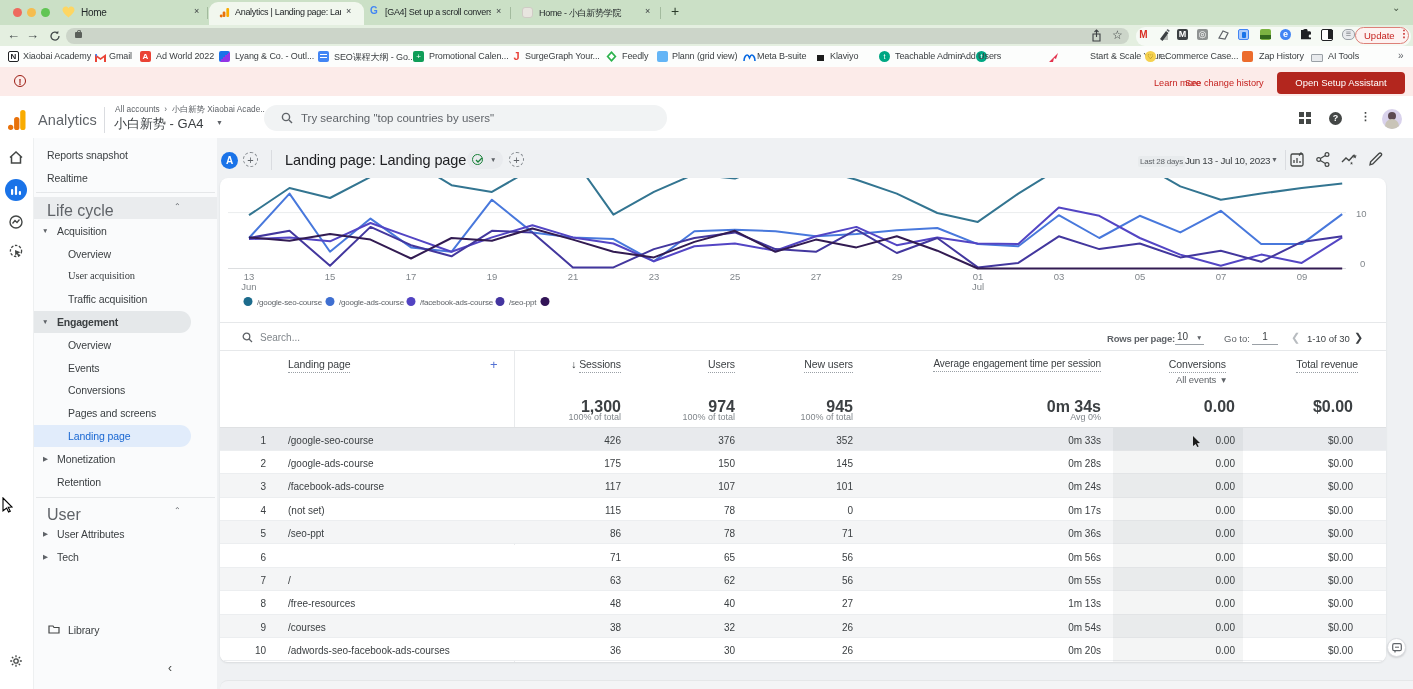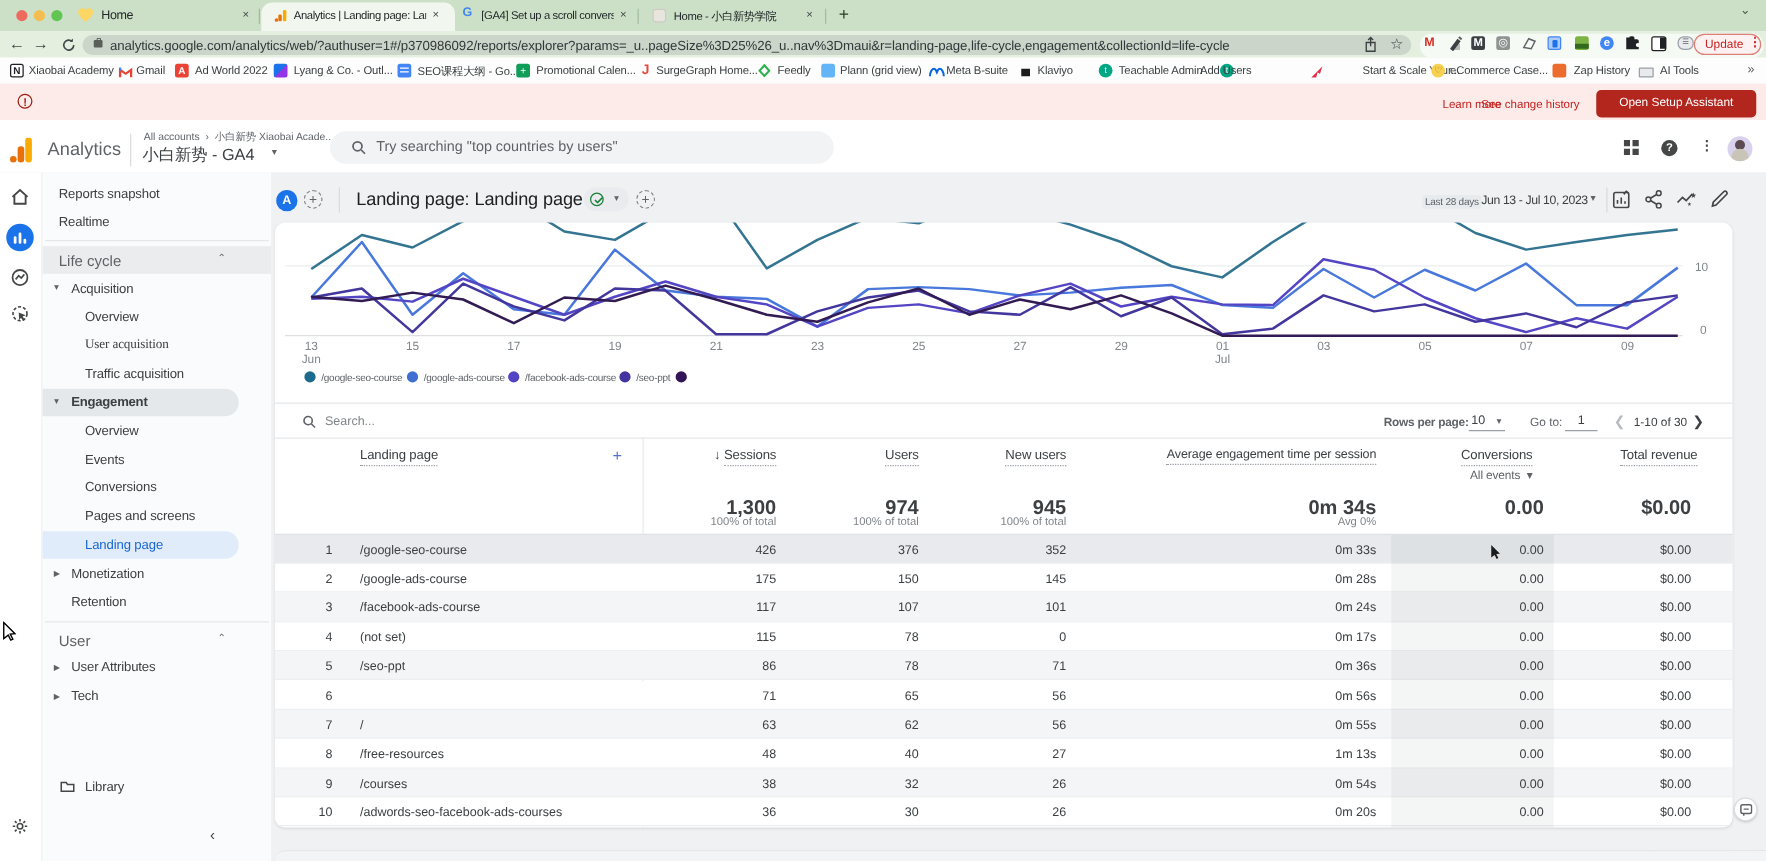--- a/index.html
+++ b/index.html
@@ -19,21 +19,21 @@
 .ext{position:absolute;top:29px;width:11px;height:11px;border-radius:2px;font-size:9px;line-height:11px;text-align:center;}
 #updatepill{position:absolute;left:1355px;top:27px;width:54px;height:17px;border:1px solid #dd8078;border-radius:9px;background:#fdf2f1;color:#c5221f;font-size:9.5px;text-align:left;padding-left:8px;line-height:16px;}
 #bookbar{position:absolute;left:0;top:46px;width:1413px;height:21px;background:#fcfdfc;}
 .bm{position:absolute;top:51px;height:12px;font-size:9px;color:#3c4043;white-space:nowrap;letter-spacing:-0.1px;}
 .bi{position:absolute;top:51px;width:11px;height:11px;border-radius:2px;font-size:8px;line-height:11px;text-align:center;color:#fff;}
 #banner{position:absolute;left:0;top:67px;width:1413px;height:29px;background:#fcebe9;}
 #gahead{position:absolute;left:0;top:96px;width:1413px;height:42px;background:#fff;}
 #rail{position:absolute;left:0;top:138px;width:34px;height:551px;background:#fff;border-right:1px solid #eef0f1;}
 #nav{position:absolute;left:34px;top:138px;width:183px;height:551px;background:#fafbfc;}
 .nitem{position:absolute;font-size:10.5px;color:#3c4043;white-space:nowrap;letter-spacing:-0.1px;}
-.nhead{position:absolute;font-size:12px;color:#5f6368;text-align:center;}
+.nhead{position:absolute;font-size:16px;color:#5f6368;text-align:center;}
 .nexp{position:absolute;font-size:8px;color:#5f6368;}
 #content{position:absolute;left:217px;top:138px;width:1196px;height:551px;background:#eff1f3;}
 #card{position:absolute;left:220px;top:178px;width:1166px;height:484px;background:#fff;border-radius:8px;box-shadow:0 1px 2px rgba(60,64,67,.12);}
 .hrline{position:absolute;left:0;width:1166px;height:1px;background:#e6e8ea;}
 .axl{font-size:9.5px;fill:#80868b;}
 .leg{font-size:8px;fill:#5f6368;letter-spacing:-0.2px;}
 .thead{position:absolute;font-size:10.5px;color:#3c4043;white-space:nowrap;letter-spacing:-0.1px;}
 .du{border-bottom:1px dotted #9aa0a6;padding-bottom:2px;}
 .trow{position:absolute;left:0;width:1166px;height:23.4px;border-bottom:1px solid #eceef0;}
 .rowW{background:#fff;}
@@ -80,21 +80,20 @@
 <div id="toolbar"></div>
 <span class="navarrow" style="left:7px;">←</span>
 <span class="navarrow" style="left:26px;">→</span>
 <svg class="abs" style="left:49px;top:30px;" width="12" height="12" viewBox="0 0 12 12">
       <path d="M10 6a4 4 0 1 1-1.2-2.8" fill="none" stroke="#42494a" stroke-width="1.3"></path>
       <path d="M9.3 0.8v2.6H6.7z" fill="#42494a"></path>
     </svg>
 <div id="urlpill"></div>
 <span style="position:absolute;left:75px;top:32px;width:7px;height:6px;background:#5a5f5a;border-radius:1px;"></span>
 <span style="position:absolute;left:76.5px;top:29.5px;width:4px;height:4px;border:1.2px solid #5a5f5a;border-radius:2px 2px 0 0;border-bottom:none;"></span>
-<div id="urltext">analytics.google.com/analytics/web/?authuser=1#/p370986092/reports/explorer?params=_u..pageSize%3D25%26_u..nav%3Dmaui&amp;r=landing-page,life-cycle,engagement&amp;collectionId=life-cycle</div>
 <svg class="abs" style="left:1091px;top:29px;" width="11" height="13" viewBox="0 0 11 13">
       <path d="M2 5h7v7H2z" fill="none" stroke="#3c4043" stroke-width="1.1"></path>
       <path d="M5.5 8V1M3.5 3l2-2 2 2" fill="none" stroke="#3c4043" stroke-width="1.1"></path>
     </svg>
 <span style="position:absolute;left:1112px;top:28px;font-size:12px;color:#3c4043;">☆</span>
 <div id="extbar"></div>
 <span class="ext" style="left:1138px;color:#d93025;font-weight:bold;font-size:10px;">M</span>
 <svg class="abs" style="left:1158px;top:28px;" width="13" height="13" viewBox="0 0 13 13">
       <rect x="5" y="7" width="5" height="5" fill="#b9bdb9"></rect>
       <path d="M2 11l6-8 2.5 2-6 8z" fill="#3c4043"></path>
@@ -132,21 +131,21 @@
 <span class="bi" style="left:219px;background:linear-gradient(135deg,#1a73e8 50%,#9334e6 50%);"></span>
 <span class="bm" style="left:235px;">Lyang &amp; Co. - Outl...</span>
 <span class="bi" style="left:318px;background:#4285f4;">
       <span style="display:block;width:7px;height:1.5px;background:#fff;margin:2.5px auto 1.5px;"></span>
       <span style="display:block;width:7px;height:1.5px;background:#fff;margin:0 auto;"></span>
     </span>
 <span class="bm" style="left:334px;">SEO课程大纲 - Go...</span>
 <span class="bi" style="left:413px;background:#0f9d58;color:#fff;">+</span>
 <span class="bm" style="left:429px;">Promotional Calen...</span>
 <span class="bi" style="left:511px;color:#e8453c;font-weight:bold;font-size:11px;background:transparent;">J</span>
-<span class="bm" style="left:525px;">SurgeGraph Home...</span>
+<span class="bm" style="left:525px;">SurgeGraph Your...</span>
 <svg class="abs" style="left:606px;top:51px" width="11" height="11" viewBox="0 0 11 11">
       <path d="M5.5 0l5 5.5-5 5.5-5-5.5z" fill="#2bb24c"></path>
       <path d="M5.5 2.5l2.8 3-2.8 3-2.8-3z" fill="#fff"></path>
     </svg>
 <span class="bm" style="left:622px;">Feedly</span>
 <span class="bi" style="left:657px;background:#64b5f6;"></span>
 <span class="bm" style="left:672px;">Plann (grid view)</span>
 <svg class="abs" style="left:743px;top:54px" width="13" height="8" viewBox="0 0 13 8">
       <path d="M1 7C1 3 3 1 4.2 1c1.5 0 2 2.4 2.3 3 .3-.6.8-3 2.3-3C10 1 12 3 12 7" fill="none" stroke="#0668e1" stroke-width="1.6"></path>
     </svg>

